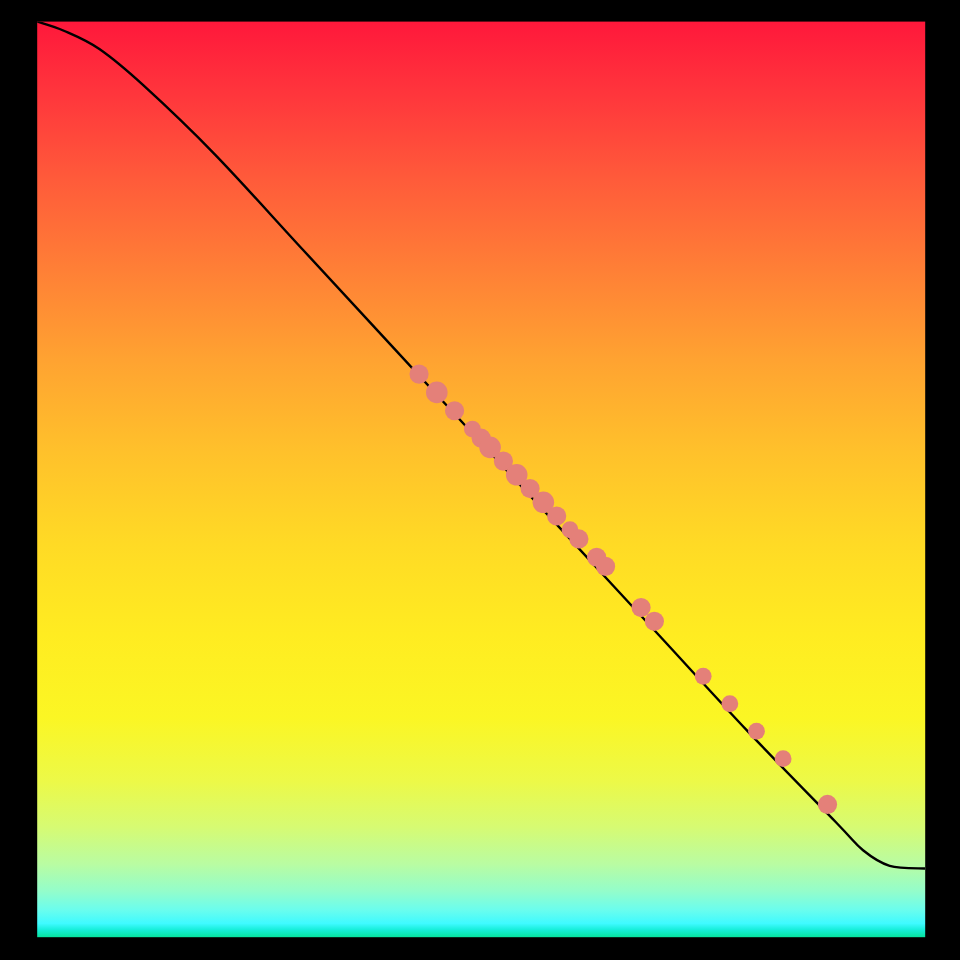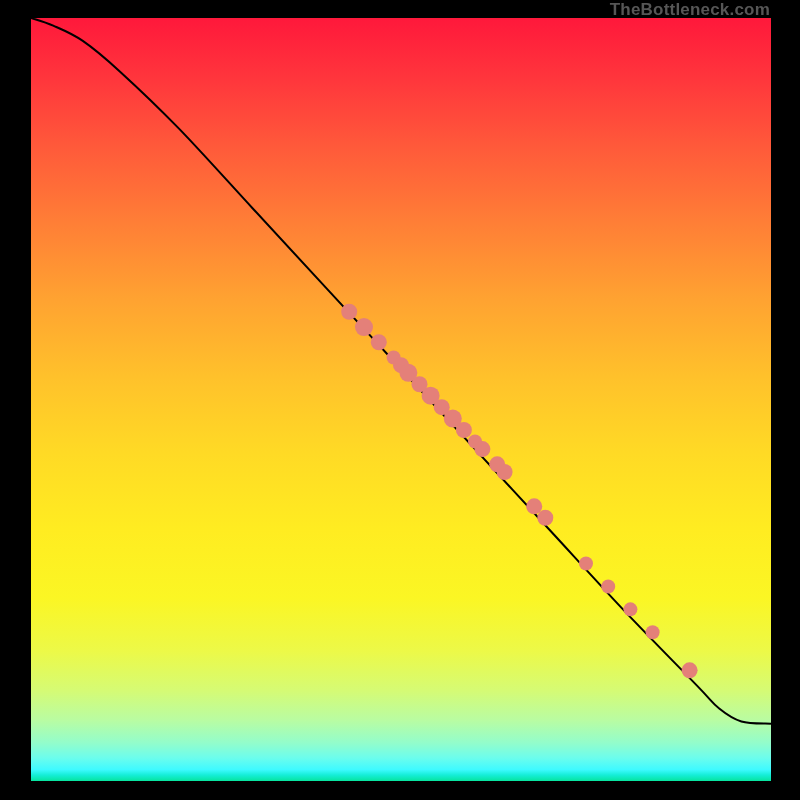--- a/index.html
+++ b/index.html
@@ -87,14 +87,13 @@
           <circle cx="503.20000000000005" cy="488.32" r="8" class="marker"></circle>
           <circle cx="514.3" cy="499.76500000000004" r="8" class="marker"></circle>
           <circle cx="555" cy="545.5450000000001" r="7" class="marker"></circle>
           <circle cx="577.2" cy="568.435" r="7" class="marker"></circle>
           <circle cx="599.4000000000001" cy="591.325" r="7" class="marker"></circle>
           <circle cx="621.6" cy="614.215" r="7" class="marker"></circle>
           <circle cx="658.6" cy="652.365" r="8" class="marker"></circle>
         </g>
     </svg>
   </div>
-  <div class="attrib">TheBottleneck.com</div>
 </div>
 
 </body></html>

